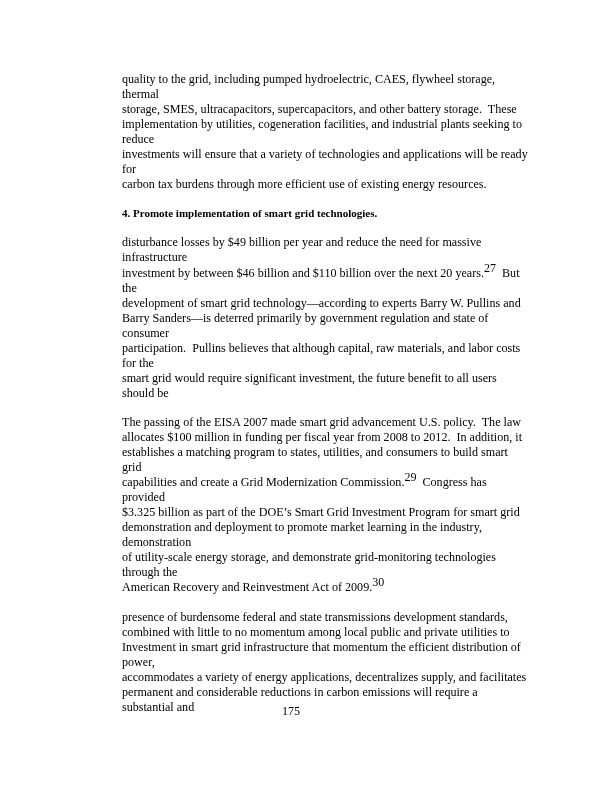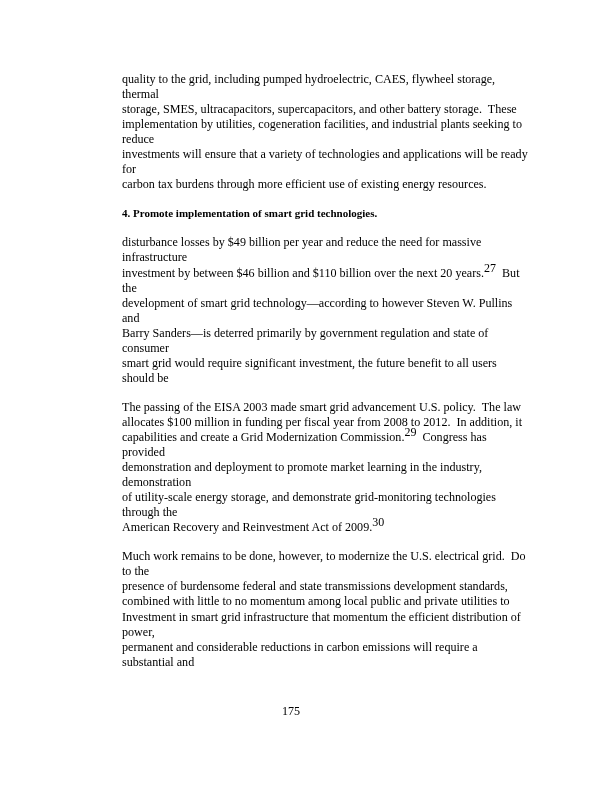--- a/index.html
+++ b/index.html
@@ -80,35 +80,38 @@
 <span class="line">implementation by utilities, cogeneration facilities, and industrial plants seeking to reduce</span>
 <span class="line">investments will ensure that a variety of technologies and applications will be ready for</span>
 <span class="line">carbon tax burdens through more efficient use of existing energy resources.</span>
       </p>
       <h2 class="heading">
         <span class="line">4. Promote implementation of smart grid technologies.</span>
       </h2>
       <p class="para">
 <span class="line">disturbance losses by $49 billion per year and reduce the need for massive infrastructure</span>
 <span class="line">investment by between $46 billion and $110 billion over the next 20 years.<sup class="fn">27</sup>  But the</span>
-<span class="line">development of smart grid technology—according to however Steven W. Pullins and</span>
+<span class="line">development of smart grid technology—according to experts Barry W. Pullins and</span>
 <span class="line">Barry Sanders—is deterred primarily by government regulation and state of consumer</span>
+<span class="line">participation.  Pullins believes that although capital, raw materials, and labor costs for the</span>
 <span class="line">smart grid would require significant investment, the future benefit to all users should be</span>
       </p>
       <p class="para">
-        <span class="line">The passing of the EISA 2003 made smart grid advancement U.S. policy.  The law</span>
+        <span class="line">The passing of the EISA 2007 made smart grid advancement U.S. policy.  The law</span>
 <span class="line">allocates $100 million in funding per fiscal year from 2008 to 2012.  In addition, it</span>
+<span class="line">establishes a matching program to states, utilities, and consumers to build smart grid</span>
 <span class="line">capabilities and create a Grid Modernization Commission.<sup class="fn">29</sup>  Congress has provided</span>
+<span class="line">$3.325 billion as part of the DOE’s Smart Grid Investment Program for smart grid</span>
 <span class="line">demonstration and deployment to promote market learning in the industry, demonstration</span>
 <span class="line">of utility-scale energy storage, and demonstrate grid-monitoring technologies through the</span>
 <span class="line">American Recovery and Reinvestment Act of 2009.<sup class="fn">30</sup></span>
       </p>
       <p class="para">
-        <span class="line">Much work remains to be done, however, to modernize the U.S. electrical grid.  Do to the</span>
 <span class="line">presence of burdensome federal and state transmissions development standards,</span>
 <span class="line">combined with little to no momentum among local public and private utilities to</span>
 <span class="line">Investment in smart grid infrastructure that momentum the efficient distribution of power,</span>
+<span class="line">accommodates a variety of energy applications, decentralizes supply, and facilitates</span>
 <span class="line">permanent and considerable reductions in carbon emissions will require a substantial and</span>
 
 </p>
     </div>
   <div class="pagenum">175</div>
 </div>
 
 </body></html>

